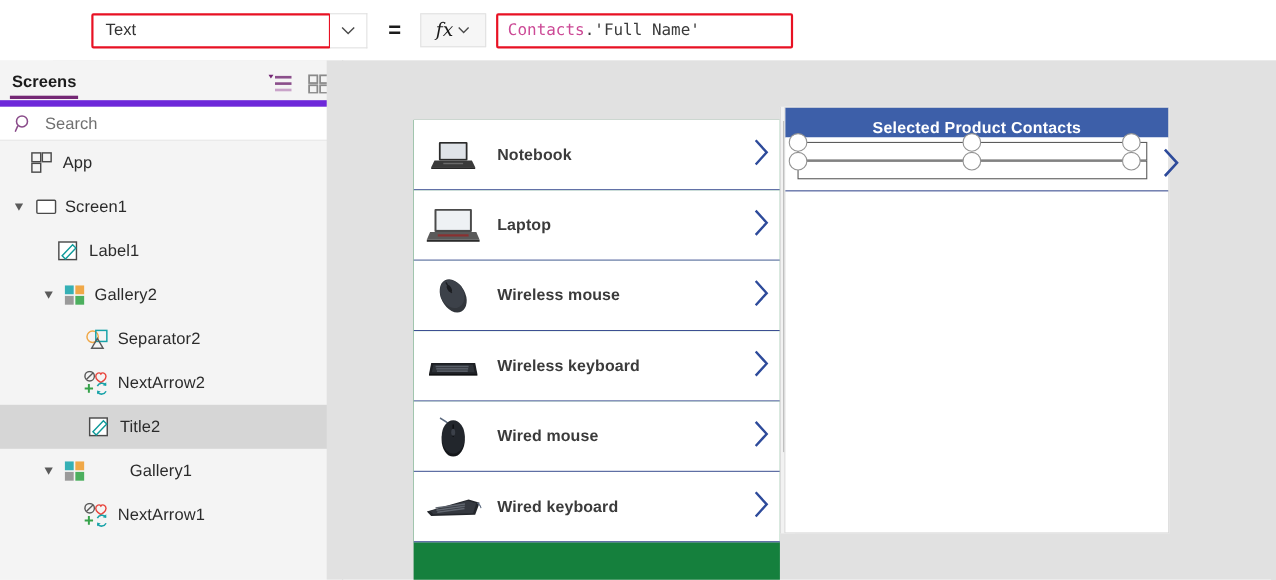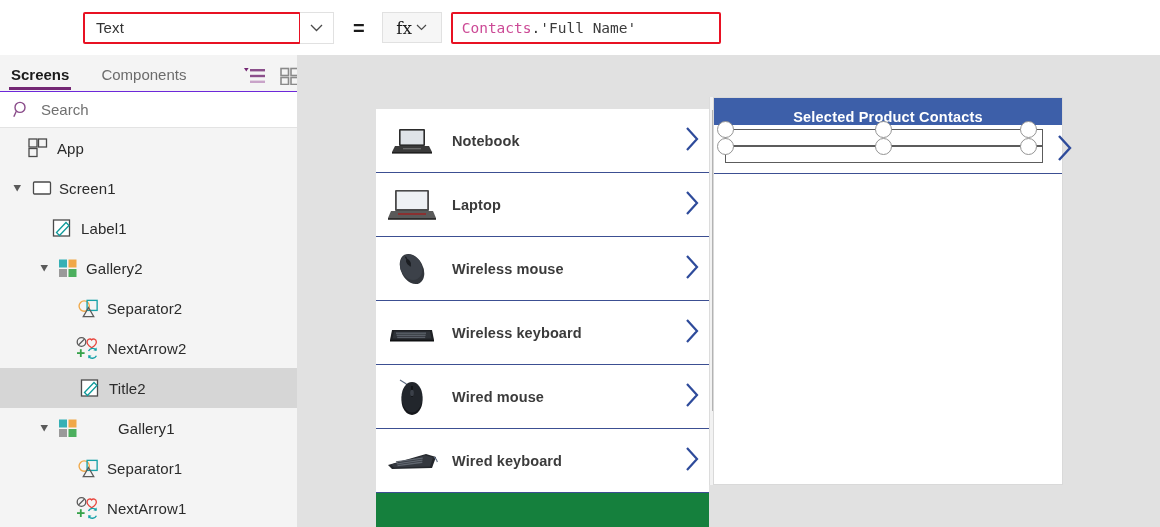--- a/index.html
+++ b/index.html
@@ -80,20 +80,21 @@
     box-sizing: border-box;
     border: 1px solid #e1e1e1;
     background: #f6f6f6;
     display: flex;
     align-items: center;
     justify-content: center;
     gap: 4px;
   }
   .fx-label {
     font-family: "DejaVu Serif", serif;
+    font-style: italic;
     font-size: 17px;
     color: #1b1b1b;
   }
   .formula-input {
     margin-left: 9px;
     width: 270px;
     height: 32px;
     box-sizing: border-box;
     border: 2px solid #e81123;
     border-radius: 2px;
@@ -149,21 +150,21 @@
     bottom: 6px;
     display: flex;
     align-items: center;
     gap: 14px;
   }
   .icon-btn { display: flex; align-items: center; justify-content: center; }
 
   .search-row {
     height: 37px;
     background: #ffffff;
-    border-top: 1px solid #6d28d9;
+    border-top: 6px solid #6d28d9;
     border-bottom: 1px solid #e3e3e3;
     display: flex;
     align-items: center;
     padding-left: 13px;
     box-sizing: border-box;
   }
   .search-text {
     margin-left: 11px;
     font-size: 15px;
     color: #707070;
@@ -397,23 +398,20 @@
       <span class="tok-ident">Contacts</span><span class="tok-plain">.'Full Name'</span>
     </div>
 
   </div>
 
   <div class="sidebar">
 
     <div class="side-tabs">
       <div class="side-tab tab-screens active">
         <span>Screens</span>
-      </div>
-      <div class="side-tab tab-components">
-        <span>Components</span>
       </div>
 
       <div class="side-view-icons">
         <span class="icon-btn">
           <svg width="22" height="18" viewBox="0 0 22 18">
             <rect x="6" y="2" width="15" height="2.4" fill="#8b4f8b"></rect>
             <rect x="6" y="7.8" width="15" height="2.4" fill="#8b4f8b"></rect>
             <rect x="6" y="13.6" width="15" height="2.4" fill="#c9a3c9"></rect>
             <path d="M0 1 L4.6 1 L2.3 4.4 Z" fill="#742774"></path>
           </svg>
@@ -539,30 +537,20 @@
           <svg width="20" height="20" viewBox="0 0 20 20">
             <rect x="1" y="1.5" width="8" height="8" fill="#35b0b5"></rect>
             <rect x="10.5" y="1.5" width="8" height="8" fill="#f0a848"></rect>
             <rect x="1" y="11" width="8" height="8" fill="#9a9a9a"></rect>
             <rect x="10.5" y="11" width="8" height="8" fill="#4caf5e"></rect>
           </svg>
         </span>
         <span class="tree-label" style="margin-left:118px;">Gallery1</span>
       </div>
 
-      <div class="tree-item">
-        <span class="tree-icon" style="left:78px;">
-          <svg width="23" height="21" viewBox="0 0 23 21">
-            <circle cx="6.5" cy="8" r="5.4" fill="none" stroke="#f0a848" stroke-width="1.4"></circle>
-            <rect x="9.5" y="2" width="10.5" height="10.5" fill="none" stroke="#17a2a8" stroke-width="1.4"></rect>
-            <path d="M5.5 19 L11 9.5 L16.5 19 Z" fill="none" stroke="#5a5a5a" stroke-width="1.3"></path>
-          </svg>
-        </span>
-        <span class="tree-label" style="margin-left:107px;">Separator1</span>
-      </div>
 
       <div class="tree-item">
         <span class="tree-icon" style="left:76px;width:26px;">
           <svg width="26" height="22" viewBox="0 0 26 22">
             <circle cx="5.5" cy="5" r="4.3" fill="none" stroke="#5a5a5a" stroke-width="1.3"></circle>
             <line x1="2.5" y1="8" x2="8.5" y2="2" stroke="#5a5a5a" stroke-width="1.3"></line>
             <path d="M13 8.8 C10.4 6.6 10.4 3.2 13 2.2 C14 1.8 15.2 2.2 15.7 3 C16.2 2.2 17.4 1.8 18.4 2.2 C21 3.2 21 6.6 18.4 8.8 L15.7 10.8 Z" fill="none" stroke="#e8443c" stroke-width="1.3"></path>
             <line x1="4.8" y1="12.2" x2="4.8" y2="20" stroke="#36a24a" stroke-width="1.8"></line>
             <line x1="1" y1="16.1" x2="8.6" y2="16.1" stroke="#36a24a" stroke-width="1.8"></line>
             <path d="M12.5 14 A4.6 4.6 0 0 1 20.2 13" fill="none" stroke="#17a2a8" stroke-width="1.4"></path>

